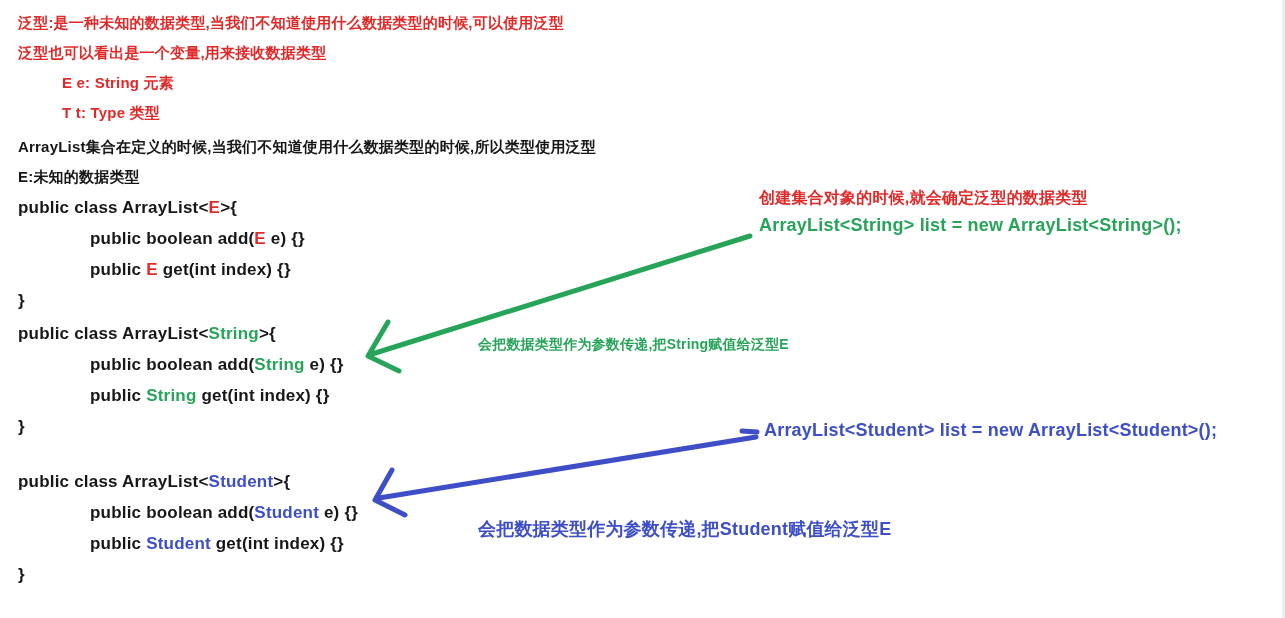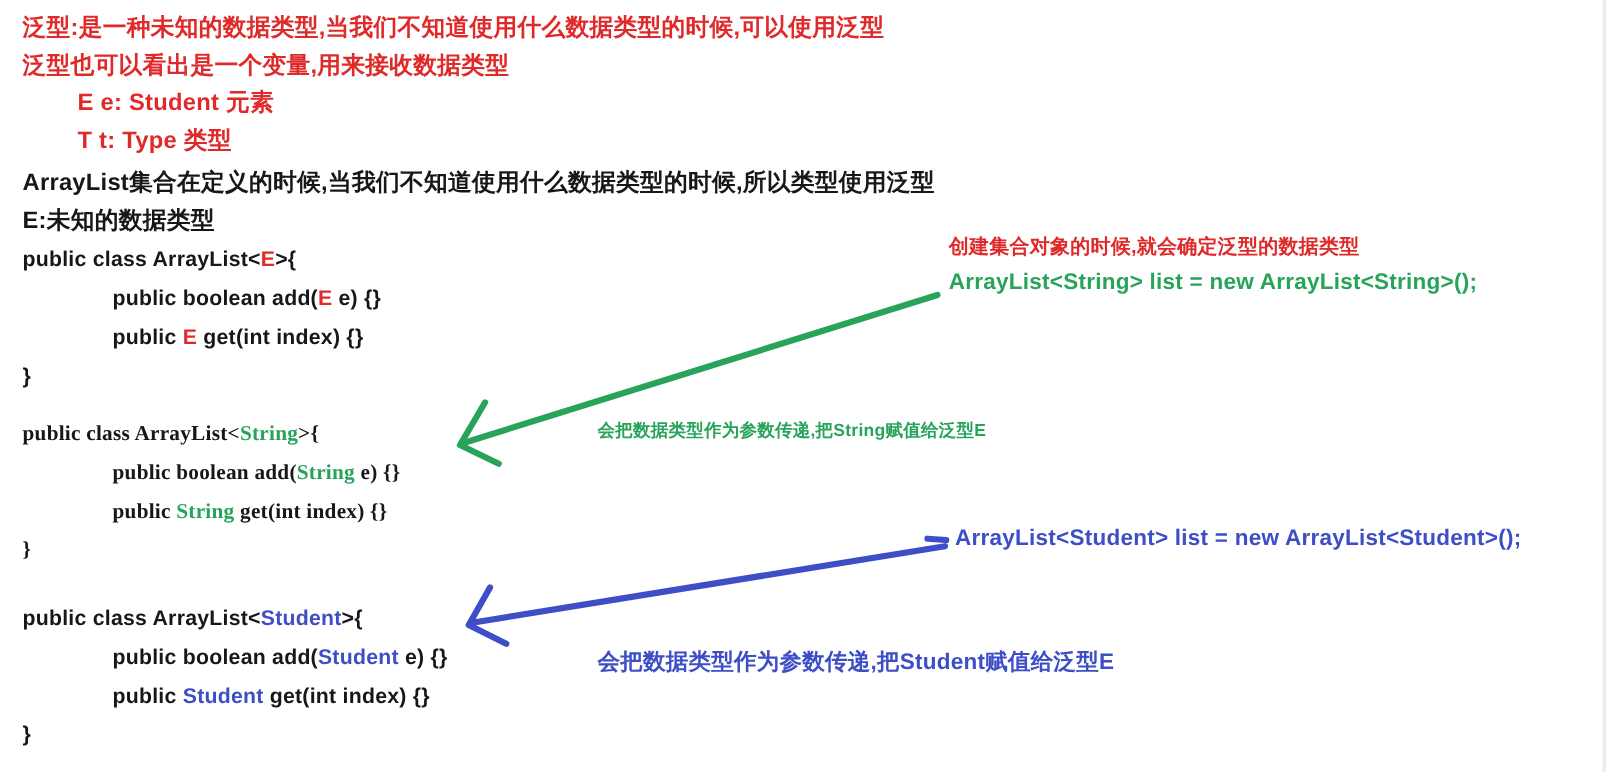--- a/index.html
+++ b/index.html
@@ -6,27 +6,27 @@
   #stage{
     position:relative;width:1285px;height:618px;background:#ffffff;overflow:hidden;
     font-family:"Liberation Sans",sans-serif;font-weight:700;color:var(--ink);
     letter-spacing:.2px;
   }
   .c-ink{color:var(--ink);} .c-red{color:var(--red);}
   .c-green{color:var(--green);} .c-blue{color:var(--blue);}
 
   
   #left{position:absolute;left:18px;top:8px;}
-  .note-line{line-height:30px;font-size:19px;white-space:pre;}
+  .note-line{line-height:30px;font-size:15px;white-space:pre;}
   .note-line.indent{padding-left:44px;}
   .note-line.shift{margin-top:4px;}
   .code-block{font-size:17px;}
   .code-line{line-height:31px;white-space:pre;}
   .code-line.ind{padding-left:72px;}
-  #left .code-block:nth-child(3){margin-top:15px;font-family:Liberation Serif, serif;}
+  #left .code-block:nth-child(3){margin-top:2px;}
   #left .code-block:nth-child(4){margin-top:24px;}
 
   
   .abs{position:absolute;line-height:22px;white-space:pre;}
   #note-create{left:759px;top:187px;font-size:16px;}
   #decl-string{left:759px;top:214px;font-size:18px;}
   #decl-student{left:764px;top:419px;font-size:18px;}
   #ann-string{left:478px;top:333px;font-size:14px;}
   #ann-student{left:478px;top:518px;font-size:18px;}
 
@@ -40,21 +40,21 @@
 </style>
 </head>
 <body>
 
 <div id="stage">
 
   <div id="left">
     <div id="notes-list">
         <div class="note-line c-red">泛型:是一种未知的数据类型,当我们不知道使用什么数据类型的时候,可以使用泛型</div>
         <div class="note-line c-red">泛型也可以看出是一个变量,用来接收数据类型</div>
-        <div class="note-line c-red indent">E e: Student 元素</div>
+        <div class="note-line c-red indent">E e: String 元素</div>
         <div class="note-line c-red indent">T t: Type 类型</div>
         <div class="note-line c-ink shift">ArrayList集合在定义的时候,当我们不知道使用什么数据类型的时候,所以类型使用泛型</div>
         <div class="note-line c-ink">E:未知的数据类型</div>
       </div>
     <div class="code-block">
         <div class="code-line"><span class="c-ink">public class ArrayList&lt;</span><span class="c-red">E</span><span class="c-ink">&gt;{</span></div>
         <div class="code-line ind"><span class="c-ink">public boolean add(</span><span class="c-red">E</span><span class="c-ink"> e) {}</span></div>
         <div class="code-line ind"><span class="c-ink">public </span><span class="c-red">E</span><span class="c-ink"> get(int index) {}</span></div>
         <div class="code-line"><span class="c-ink">}</span></div>
       </div>

